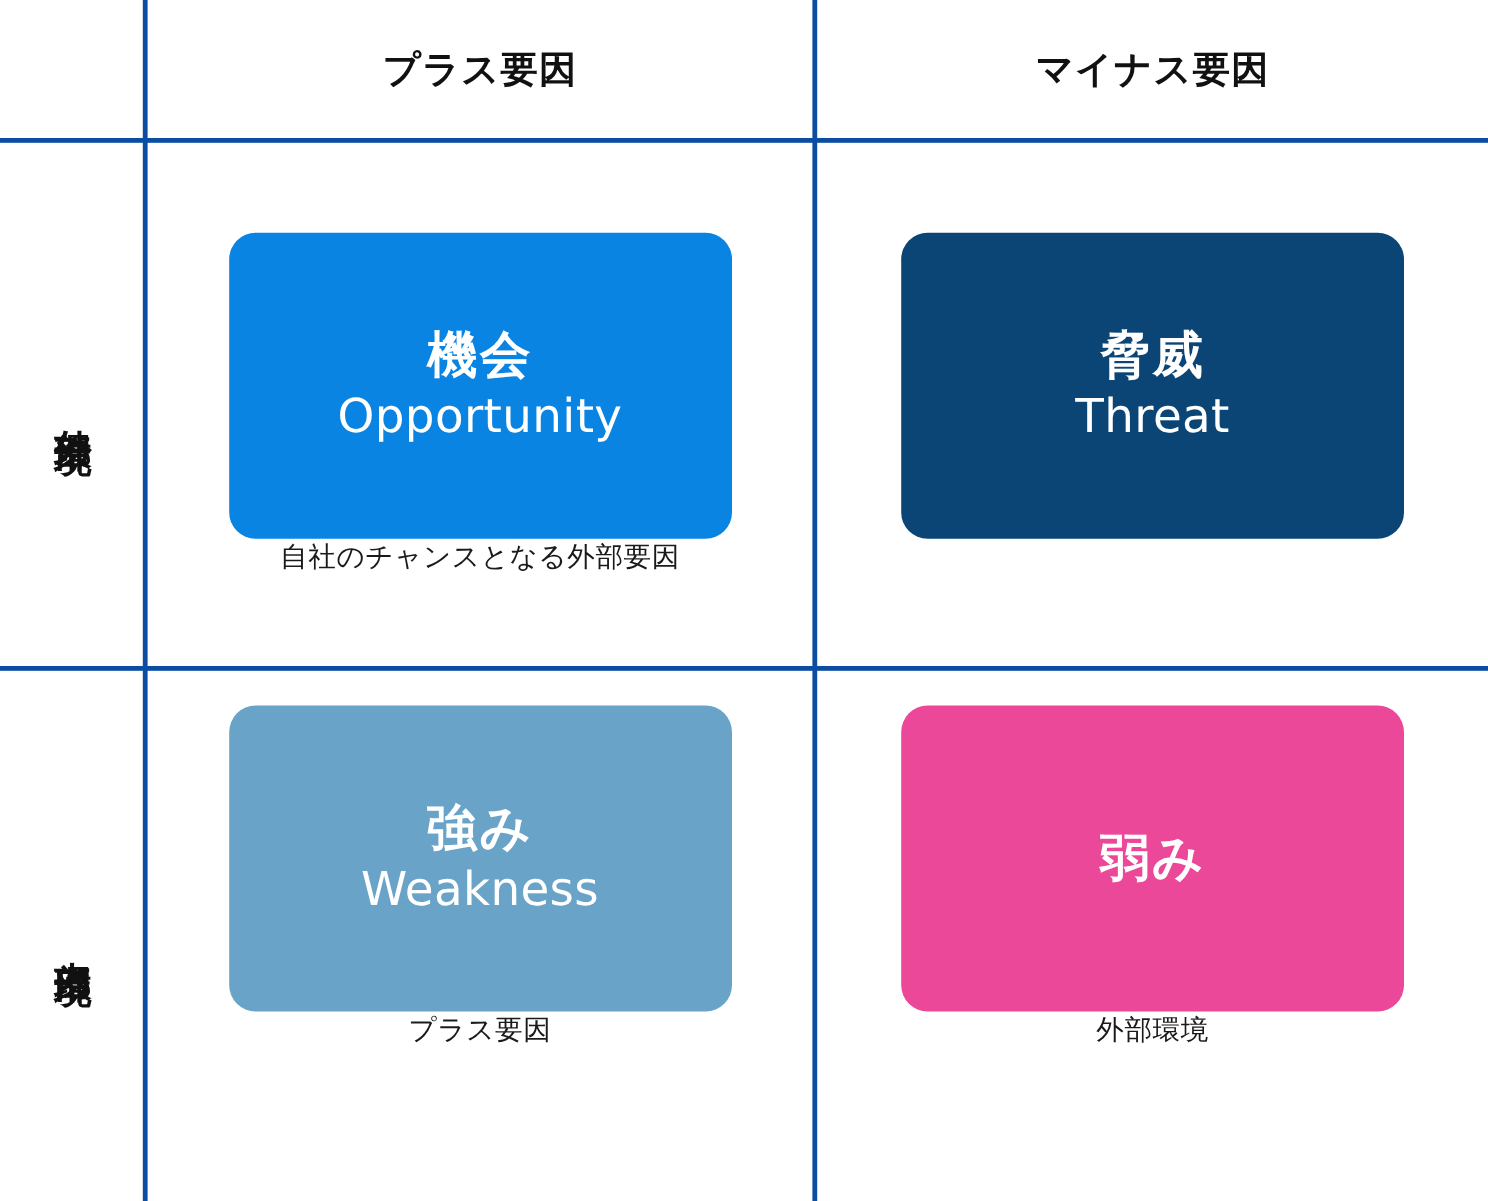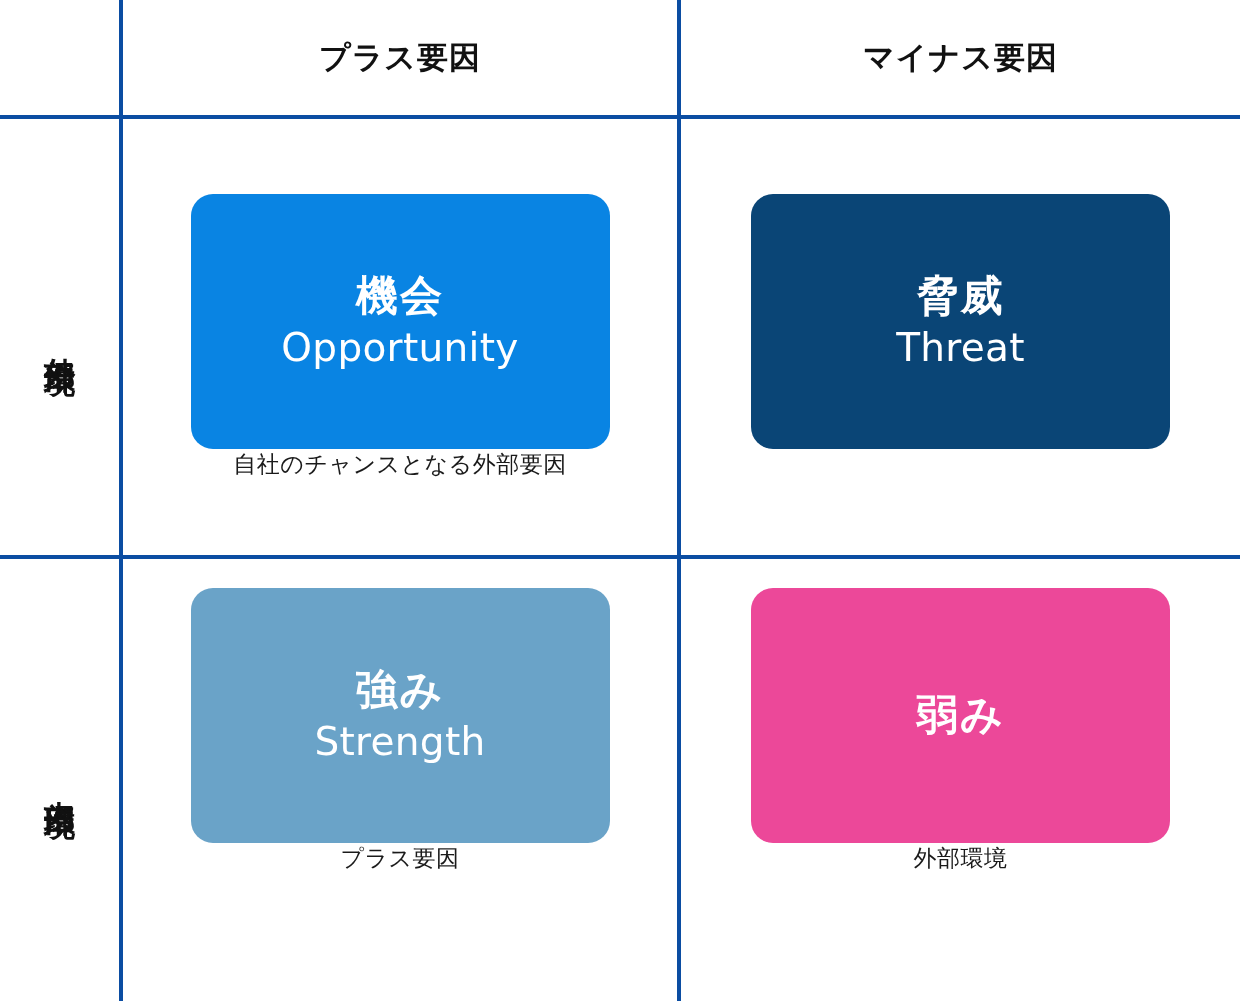--- a/index.html
+++ b/index.html
@@ -152,21 +152,21 @@
   <div class="quadrant" id="quadrant-threat">
     <div class="card" style="background-color: rgb(10, 69, 118); color: rgb(255, 255, 255);">
       <div class="card-title-ja">脅威</div>
       <div class="card-title-en">Threat</div>
     </div>
   </div>
 
   <div class="quadrant" id="quadrant-strength">
     <div class="card quadrant-strength-card" style="background-color: rgb(106, 163, 200); color: rgb(255, 255, 255);">
       <div class="card-title-ja">強み</div>
-      <div class="card-title-en">Strength</div>
+      <div class="card-title-en">Weakness</div>
     </div>
     <div class="card-caption">プラス要因</div>
   </div>
 
   <div class="quadrant" id="quadrant-weakness">
     <div class="card quadrant-weakness-card" style="background-color: #ec4899; color: rgb(255, 255, 255);">
       <div class="card-title-ja">弱み</div>
     </div>
     <div class="card-caption">外部環境</div>
   </div>

